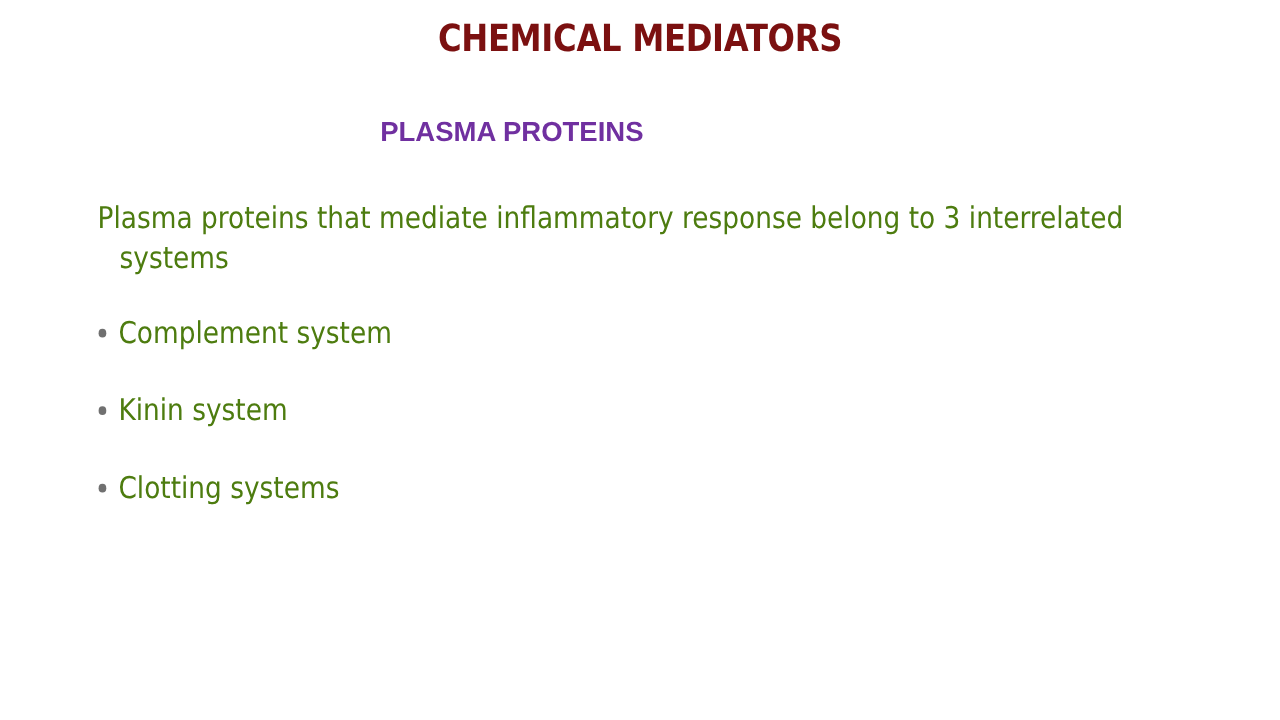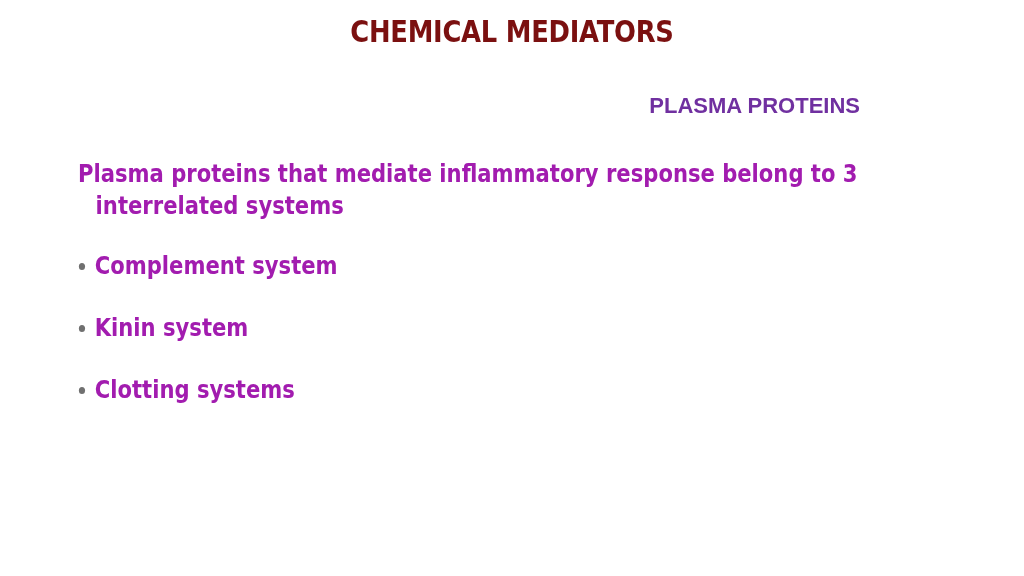--- a/index.html
+++ b/index.html
@@ -6,28 +6,27 @@
     body {
       width: 1024px; height: 576px; background: #ffffff; position: relative; overflow: hidden;
       font-family: "Liberation Sans", sans-serif;
     }
     .title {
       position: absolute; top: 14px; left: 0; width: 1024px; text-align: center;
       color: #7b1010; font-weight: bold; font-size: 30px; letter-spacing: -0.3px;
       font-family: "DejaVu Sans", sans-serif; transform: scaleX(0.86); transform-origin: center;
     }
     .subtitle {
-      position: absolute; top: 93px; left: 0; width: 819px; text-align: right;
+      position: absolute; top: 93px; left: 0; width: 819px; text-align: center;
       color: #7030a0; font-weight: bold; font-size: 22px;
       font-family: "Liberation Sans", sans-serif;
-      padding-left: 41px;
     }
     .content {
       position: absolute; top: 158px; left: 78px; width: 880px;
-      color: #a21caf; font-weight: bold; font-size: 24px;
+      color: #4d7c0f; font-weight: normal; font-size: 24px;
       font-family: "DejaVu Sans", sans-serif;
     }
     .intro {
       margin: 0; line-height: 32px; padding-left: 20px; text-indent: -20px;
       transform: scaleX(0.88); transform-origin: left;
       width: 930px;
     }
     .bullet {
       display: flex; align-items: center; height: 32px; margin-top: 30px;
       transform: scaleX(0.88); transform-origin: left;

